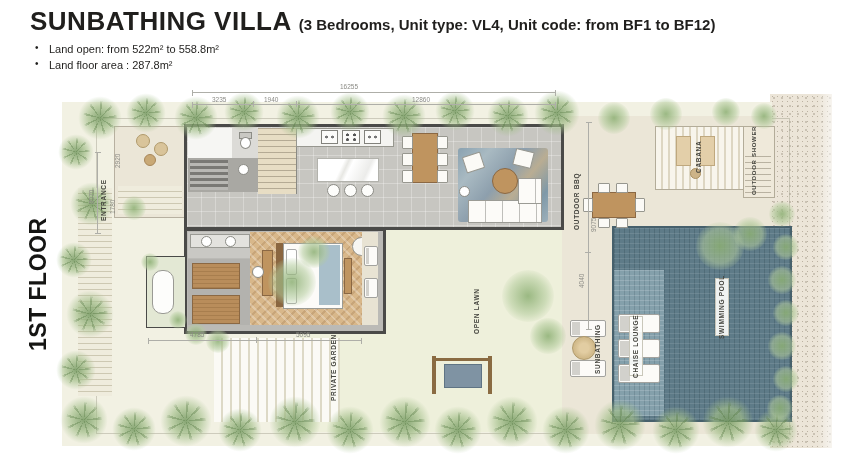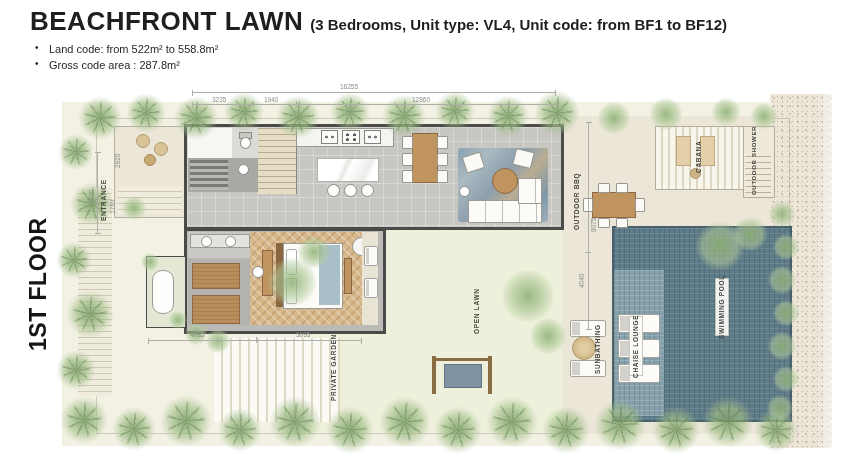--- a/index.html
+++ b/index.html
@@ -105,25 +105,25 @@
   .dim-t{position:absolute;font-size:6.5px;line-height:1;color:#8b8b85;z-index:45;white-space:nowrap;}
   .dim-t.v{writing-mode:vertical-rl;transform:rotate(180deg);}
 </style>
 </head>
 <body>
 
 <div id="page">
 
   <header class="hdr">
     <div>
-      <span class="title">BEACHFRONT LAWN</span><span class="subtitle">(3 Bedrooms, Unit type: VL4, Unit code: from BF1 to BF12)</span>
+      <span class="title">SUNBATHING VILLA</span><span class="subtitle">(3 Bedrooms, Unit type: VL4, Unit code: from BF1 to BF12)</span>
     </div>
     <ul class="bullets">
-      <li>Land code: from 522m² to 558.8m²</li>
-      <li>Gross code area : 287.8m²</li>
+      <li>Land open: from 522m² to 558.8m²</li>
+      <li>Land floor area : 287.8m²</li>
     </ul>
   </header>
 
   <div class="floor-label">1ST FLOOR</div>
 
   <div class="abs" style="inset:0;">
 
     <div class="abs sand" style="left:770px;top:94px;width:62px;height:354px;"></div>
     <div class="abs sand-fade" style="left:818px;top:94px;width:28px;height:354px;"></div>
     <div class="abs ground" style="left:62px;top:102px;width:710px;height:344px;"></div>

